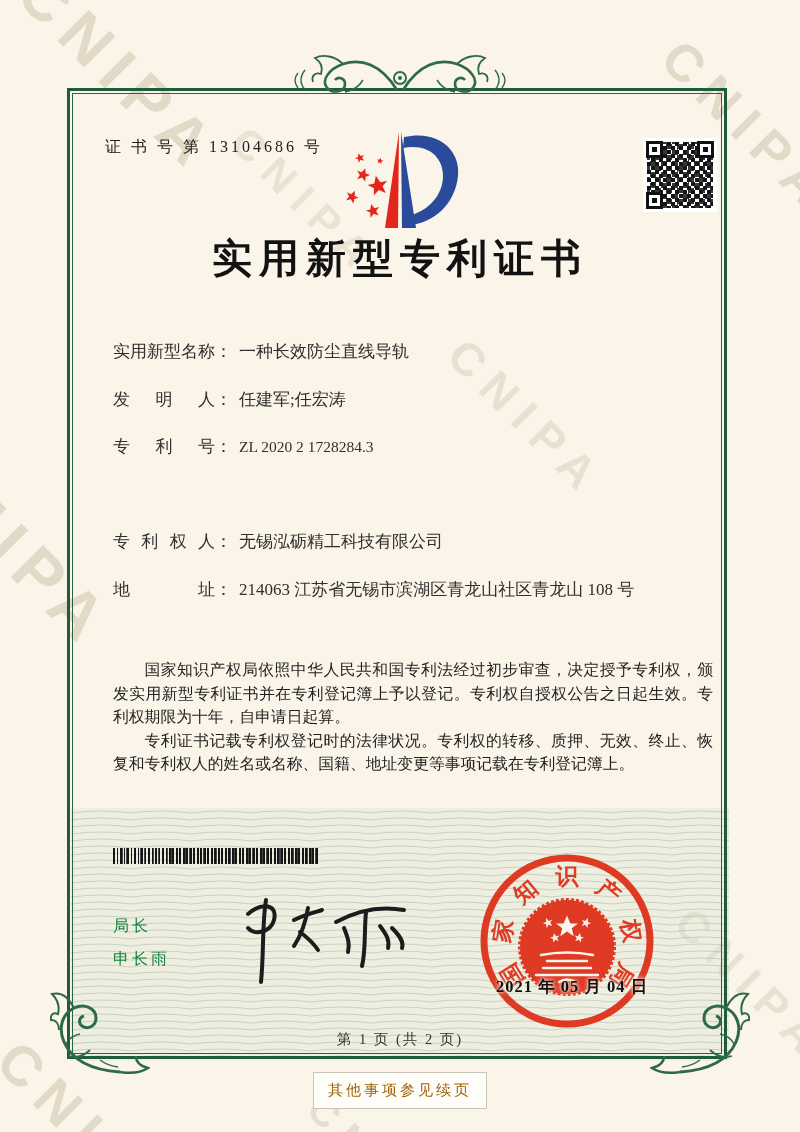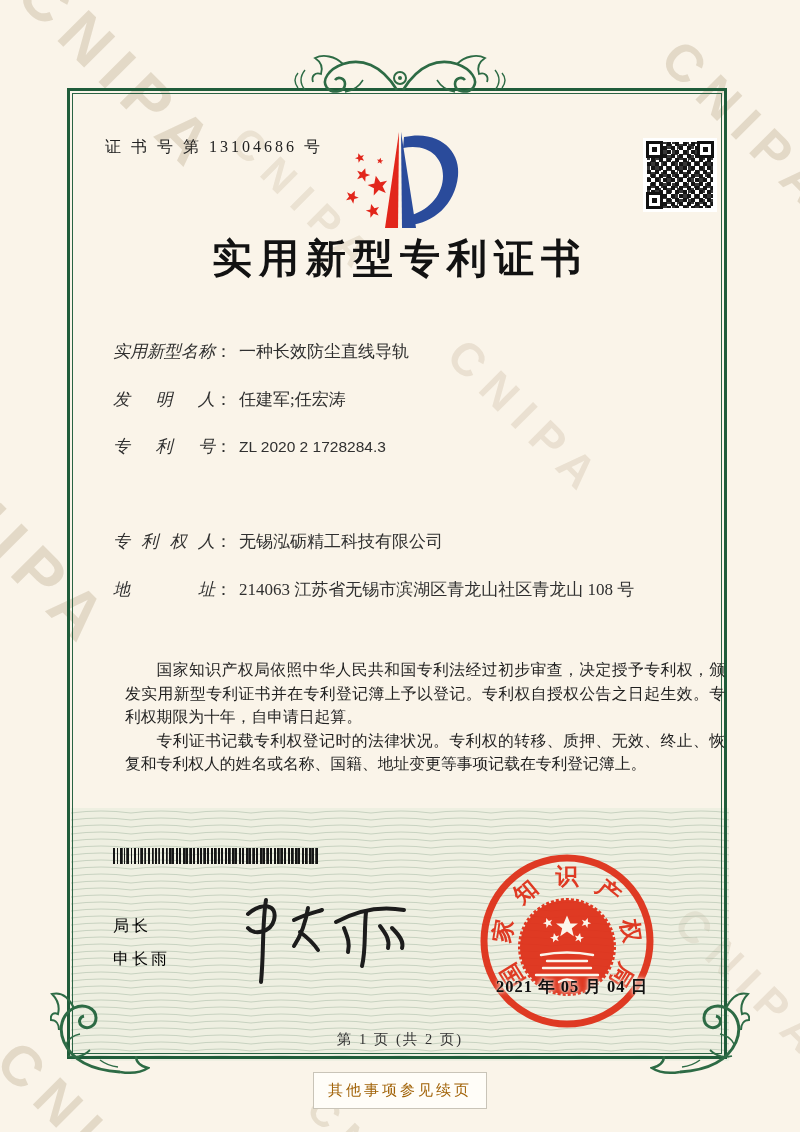--- a/index.html
+++ b/index.html
@@ -48,42 +48,42 @@
   }
   .finder{position:absolute;width:17px;height:17px;border:3px solid #111;background:#fff;box-sizing:border-box;}
   .finder i{position:absolute;left:3px;top:3px;width:5px;height:5px;background:#111;display:block;}
   .f-tl{left:3px;top:3px}.f-tr{right:3px;top:3px}.f-bl{left:3px;bottom:3px}
   .title{
     position:absolute;left:0;top:231px;width:800px;text-align:center;
     font-size:40px;font-weight:700;letter-spacing:7px;color:#121212;
   }
   
   .frow{position:absolute;left:113px;width:600px;font-size:17px;color:#303030;white-space:nowrap;}
-  .lbl{display:inline-block;width:102px;text-align:justify;text-align-last:justify;font-style:italic;}
+  .lbl{display:inline-block;width:102px;text-align:justify;text-align-last:justify;}
   .val{margin-left:7px;margin-top:20px;}
-  .mono{font-family:Liberation Sans, sans-serif;font-size:15.5px;}
+  .mono{font-family:Liberation Serif, serif;font-size:15.5px;}
   .pair2{position:absolute;left:257px;top:0;}
   
   .paras{
     position:absolute;left:113px;top:658px;width:600px;
-    font-size:15.8px;line-height:23.6px;text-align:justify;color:#1f1f1f;margin-left:12px;
+    font-size:15.8px;line-height:23.6px;text-align:justify;color:#1f1f1f;
   }
   .paras p{margin:0;text-indent:2em;}
   
   .barcode{
     position:absolute;left:113px;top:848px;width:206px;height:16px;
     background-image:
       repeating-linear-gradient(90deg,#151515 0 1.5px,rgba(0,0,0,0) 1.5px 3.5px),
       repeating-linear-gradient(90deg,#151515 0 2px,rgba(0,0,0,0) 2px 7px),
       repeating-linear-gradient(90deg,rgba(30,30,30,0.8) 0 1px,rgba(0,0,0,0) 1px 4.5px);
   }
   
   .sigword{
     position:absolute;left:113px;font-family:"Liberation Sans","DejaVu Sans",sans-serif;
-    font-size:16px;color:#000000;letter-spacing:3px;
+    font-size:16px;color:#15803d;letter-spacing:3px;
   }
   .sw1{top:916px}.sw2{top:949px}
   .sig-svg{position:absolute;left:232px;top:886px;}
   
   .seal{position:absolute;left:477px;top:851px;width:180px;height:180px;}
   .sealdate{
     position:absolute;left:496px;top:976px;width:146px;text-align:center;
     font-size:16.5px;color:#111;font-weight:600;letter-spacing:1px;white-space:nowrap;
     text-shadow:0 0 3px #f6f2e6,0 0 5px #f6f2e6;
   }

